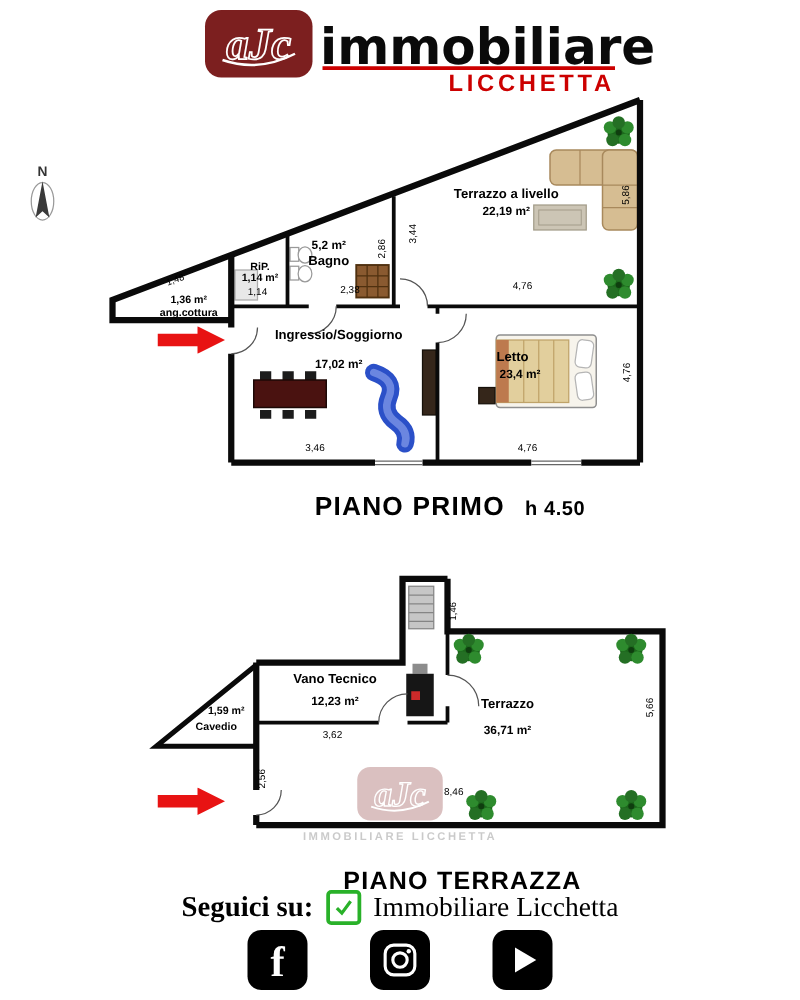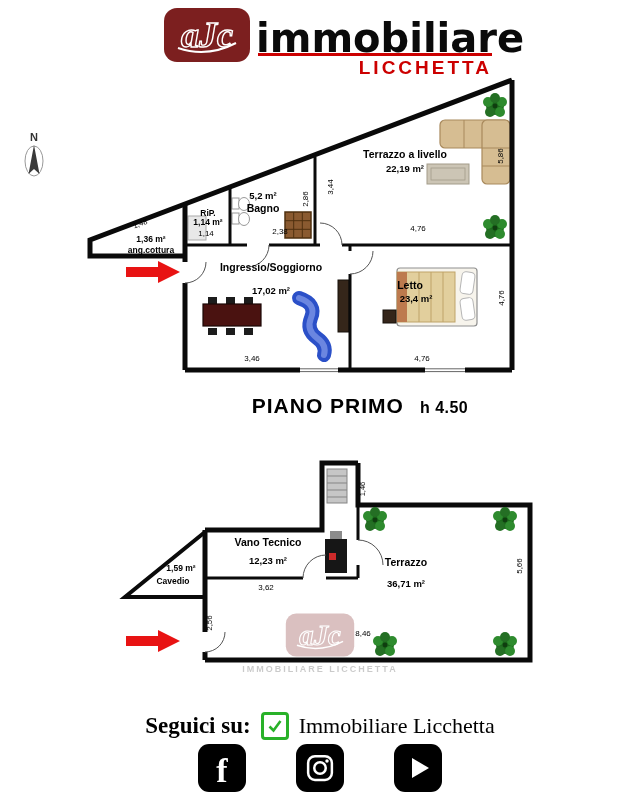--- a/index.html
+++ b/index.html
@@ -234,20 +234,21 @@
     <text x="255" y="181" class="meas">8,46</text>
     <text x="104" y="168" class="meas" transform="rotate(-90 104 168)">2,56</text>
     <text x="414" y="111" class="meas" transform="rotate(-90 414 111)">5,66</text>
     <text x="257" y="34" class="meas-sm" transform="rotate(-90 257 34)">1,46</text>
   </svg>
 
   <svg id="arrow2" class="arrow" viewBox="0 0 54 22">
     <polygon points="0,6 32,6 32,0 54,11 32,22 32,16 0,16" fill="#e81313"></polygon>
   </svg>
 
+  <div id="title2" class="plan-title">PIANO TERRAZZA</div>
 
   <div class="follow-row">
     <span class="follow-label">Seguici su:</span>
     <span class="check-icon">
       <svg width="16" height="16" viewBox="0 0 16 16">
           <polyline points="2.5,8.5 6.5,12.5 13.5,3" fill="none" stroke="#29b129" stroke-width="2.6"></polyline>
         </svg>
     </span>
     <span class="account-label">Immobiliare Licchetta</span>
   </div>

